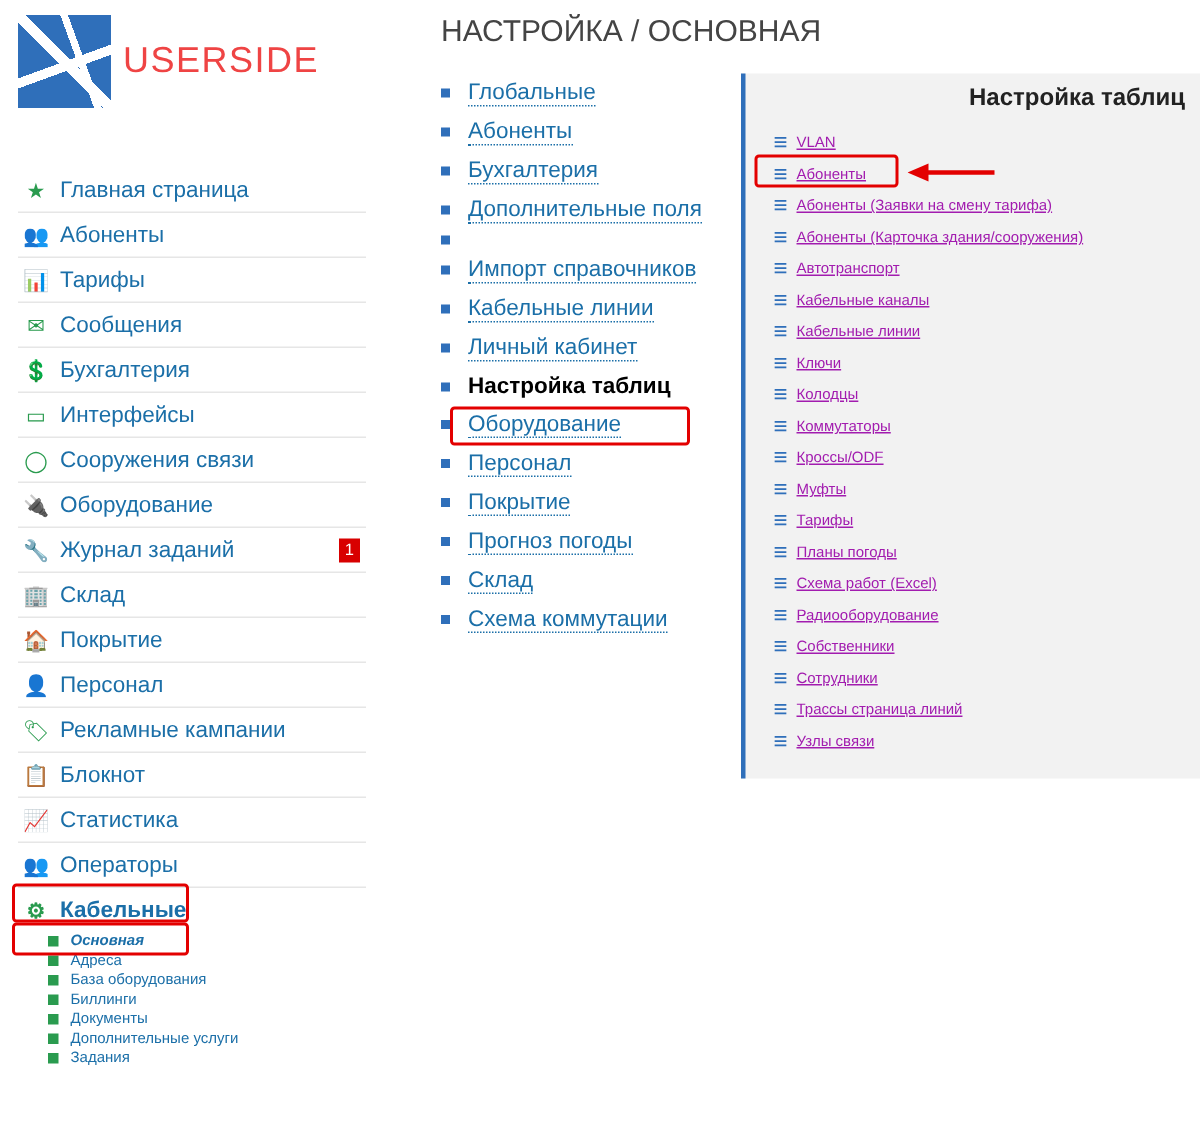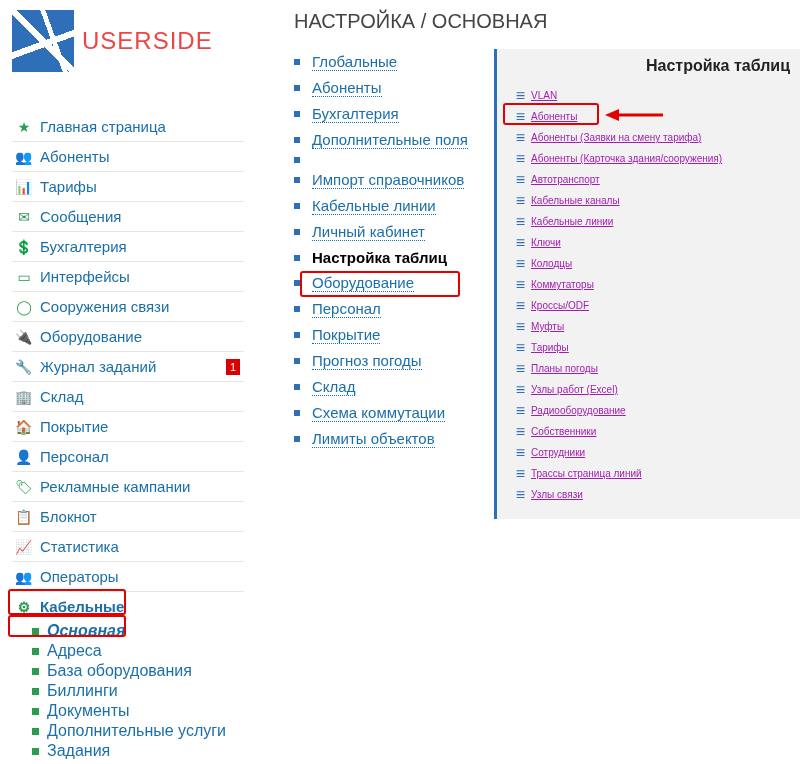--- a/index.html
+++ b/index.html
@@ -67,21 +67,21 @@
       pointer-events: none;
     }
     .sub-list { list-style: none; padding-left: 20px; }
     .sub-item {
       display: flex;
       align-items: center;
       gap: 8px;
       padding: 1px 0;
       color: #1b6fa8;
       cursor: pointer;
-      font-size: 16px;
+      font-size: 10px;
     }
     .sub-item .bullet {
       width: 7px; height: 7px; background: #2a9b4f;
     }
     .sub-item.active {
       font-weight: bold;
       font-style: italic;
       color: #1b6fa8;
     }
     .main { flex: 1; padding: 10px 0 0 40px; }
@@ -328,24 +328,20 @@
               <span class="lbl">Прогноз погоды</span>
             </li>
             <li class="settings-item">
               <span class="sq"></span>
               <span class="lbl">Склад</span>
             </li>
             <li class="settings-item">
               <span class="sq"></span>
               <span class="lbl">Схема коммутации</span>
             </li>
-            <li class="settings-item">
-              <span class="sq"></span>
-              <span class="lbl">Лимиты объектов</span>
-            </li>
           </ul>
         <div class="red-box" style="left:300px; top:271px; width:160px; height:26px;"></div>
       </div>
 
       <div class="col-right">
         <div class="tables-title">Настройка таблиц</div>
         <ul class="tables-list">
             <li class="tables-item">
               <span class="list-icon">≡</span>
               <span class="tlbl">VLAN</span>
@@ -397,21 +393,21 @@
             <li class="tables-item">
               <span class="list-icon">≡</span>
               <span class="tlbl">Тарифы</span>
             </li>
             <li class="tables-item">
               <span class="list-icon">≡</span>
               <span class="tlbl">Планы погоды</span>
             </li>
             <li class="tables-item">
               <span class="list-icon">≡</span>
-              <span class="tlbl">Узлы работ (Excel)</span>
+              <span class="tlbl">Схема работ (Excel)</span>
             </li>
             <li class="tables-item">
               <span class="list-icon">≡</span>
               <span class="tlbl">Радиооборудование</span>
             </li>
             <li class="tables-item">
               <span class="list-icon">≡</span>
               <span class="tlbl">Собственники</span>
             </li>
             <li class="tables-item">

